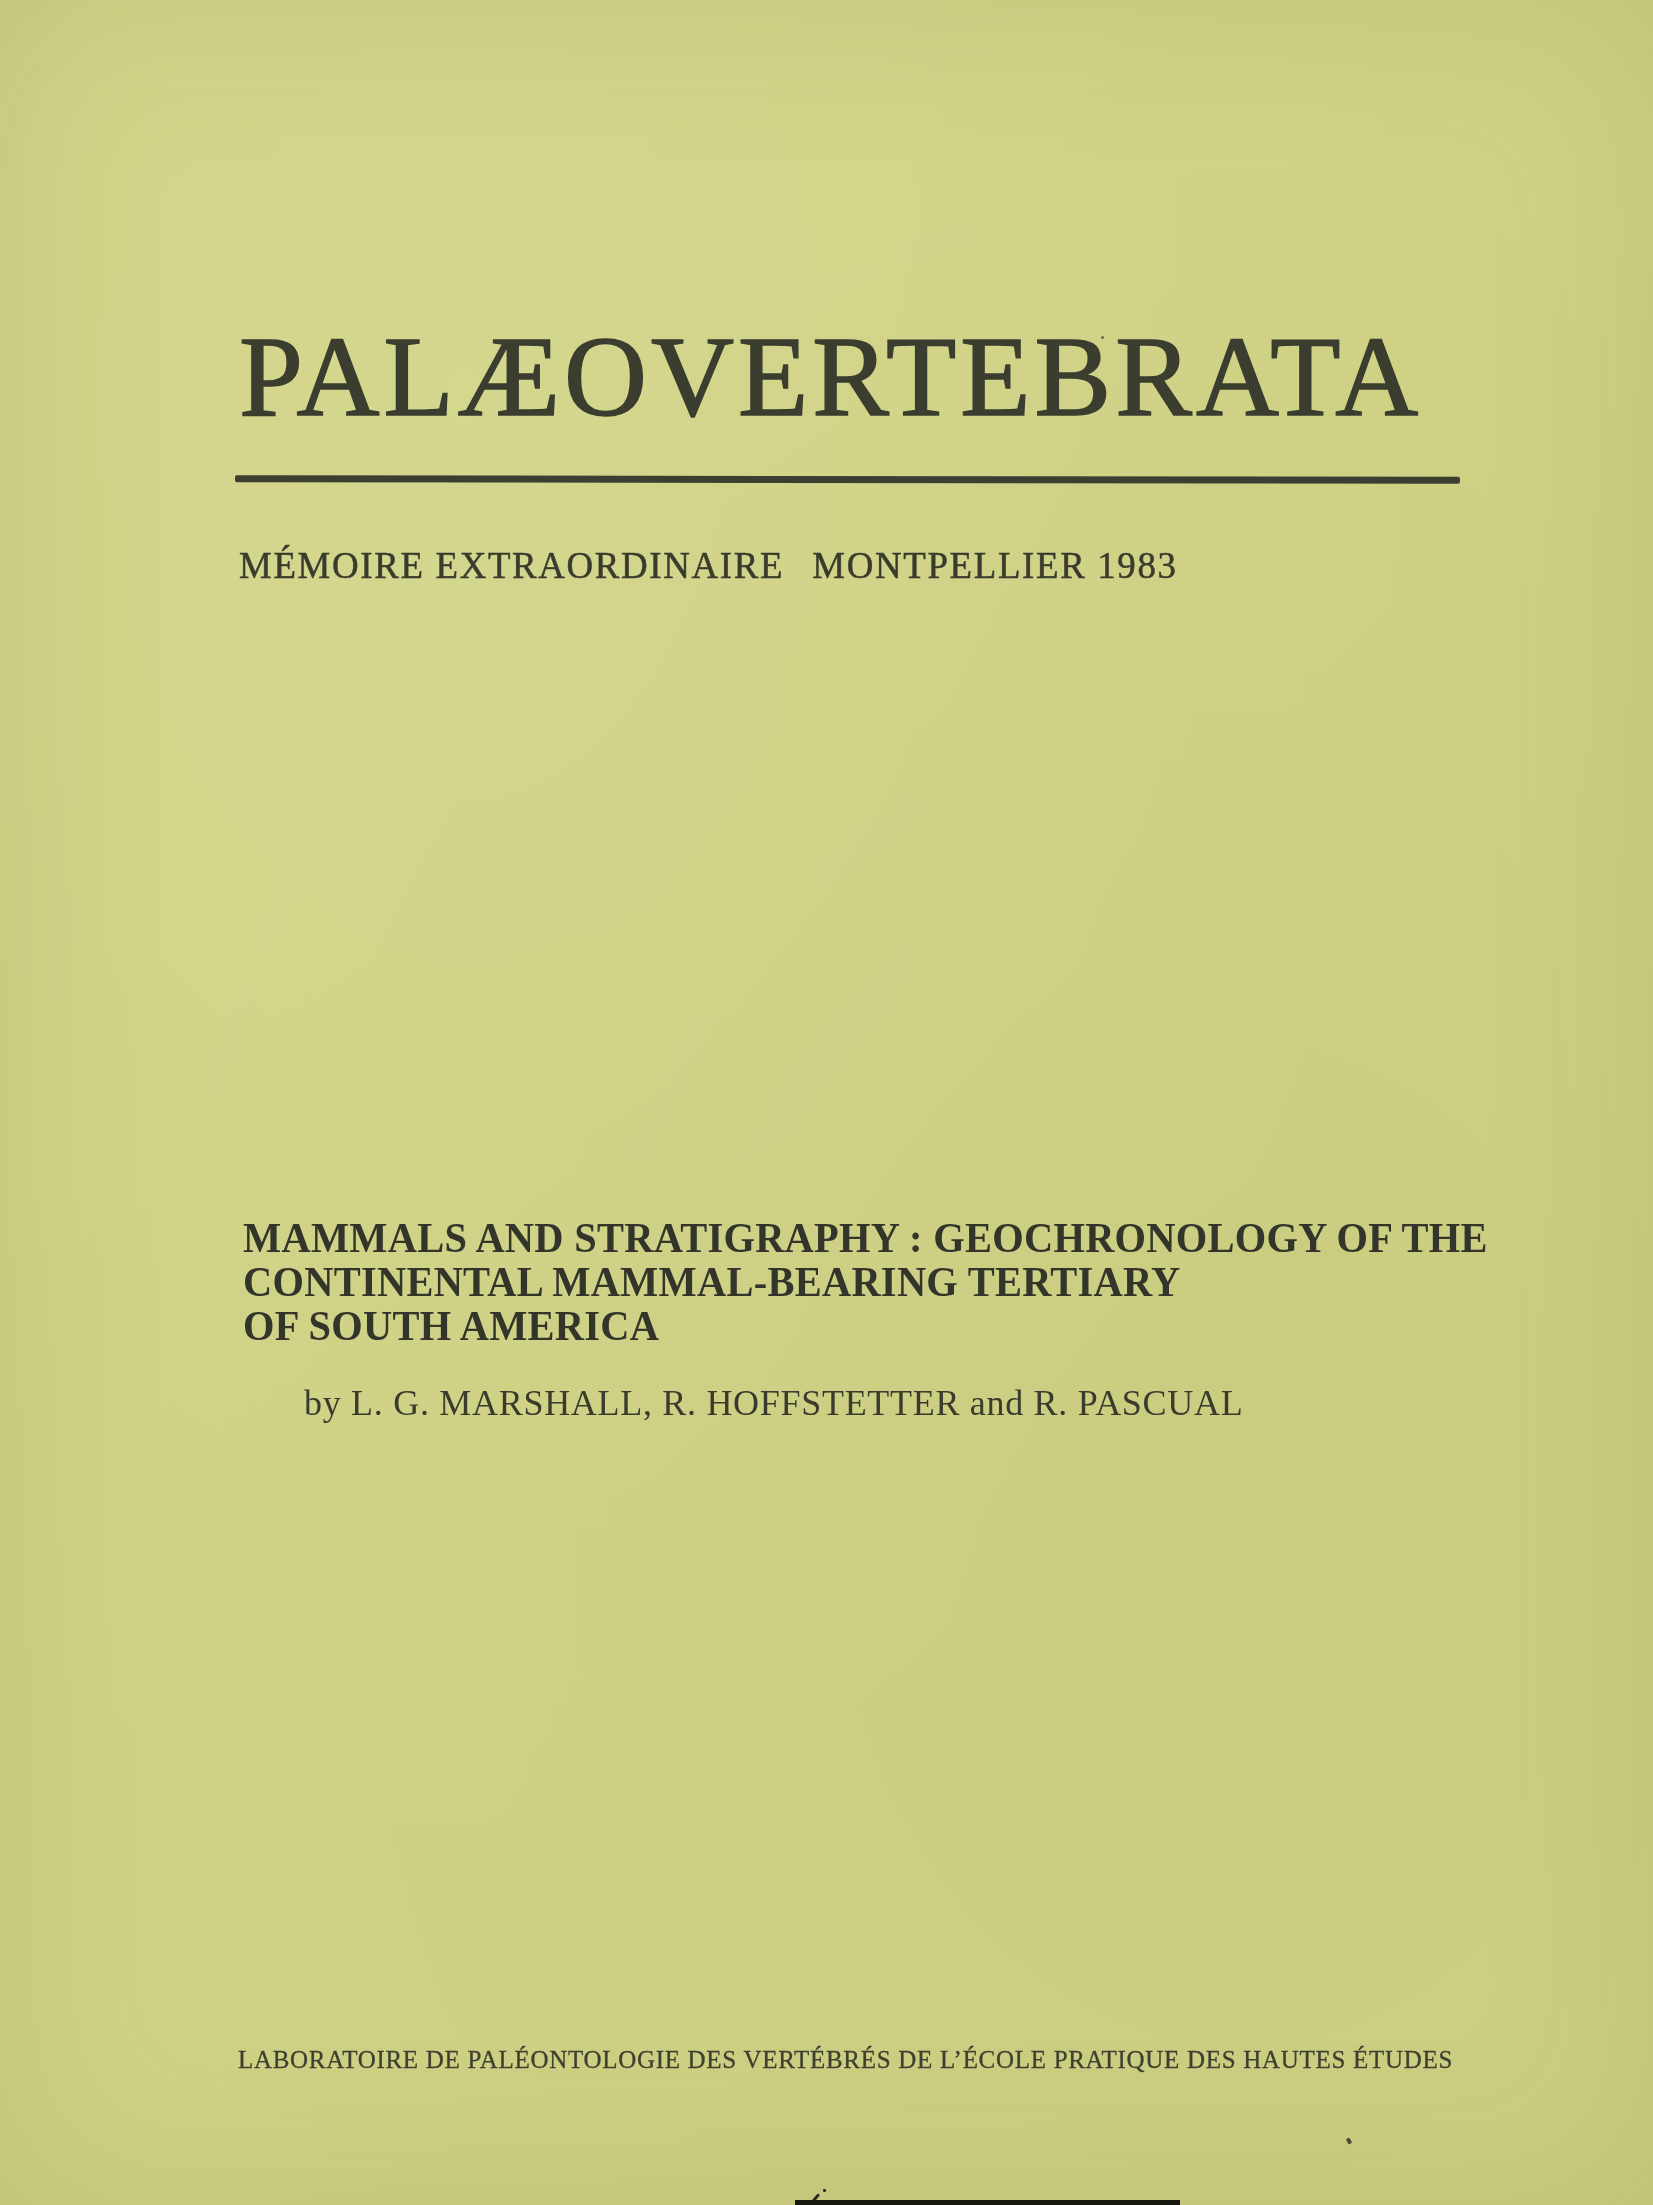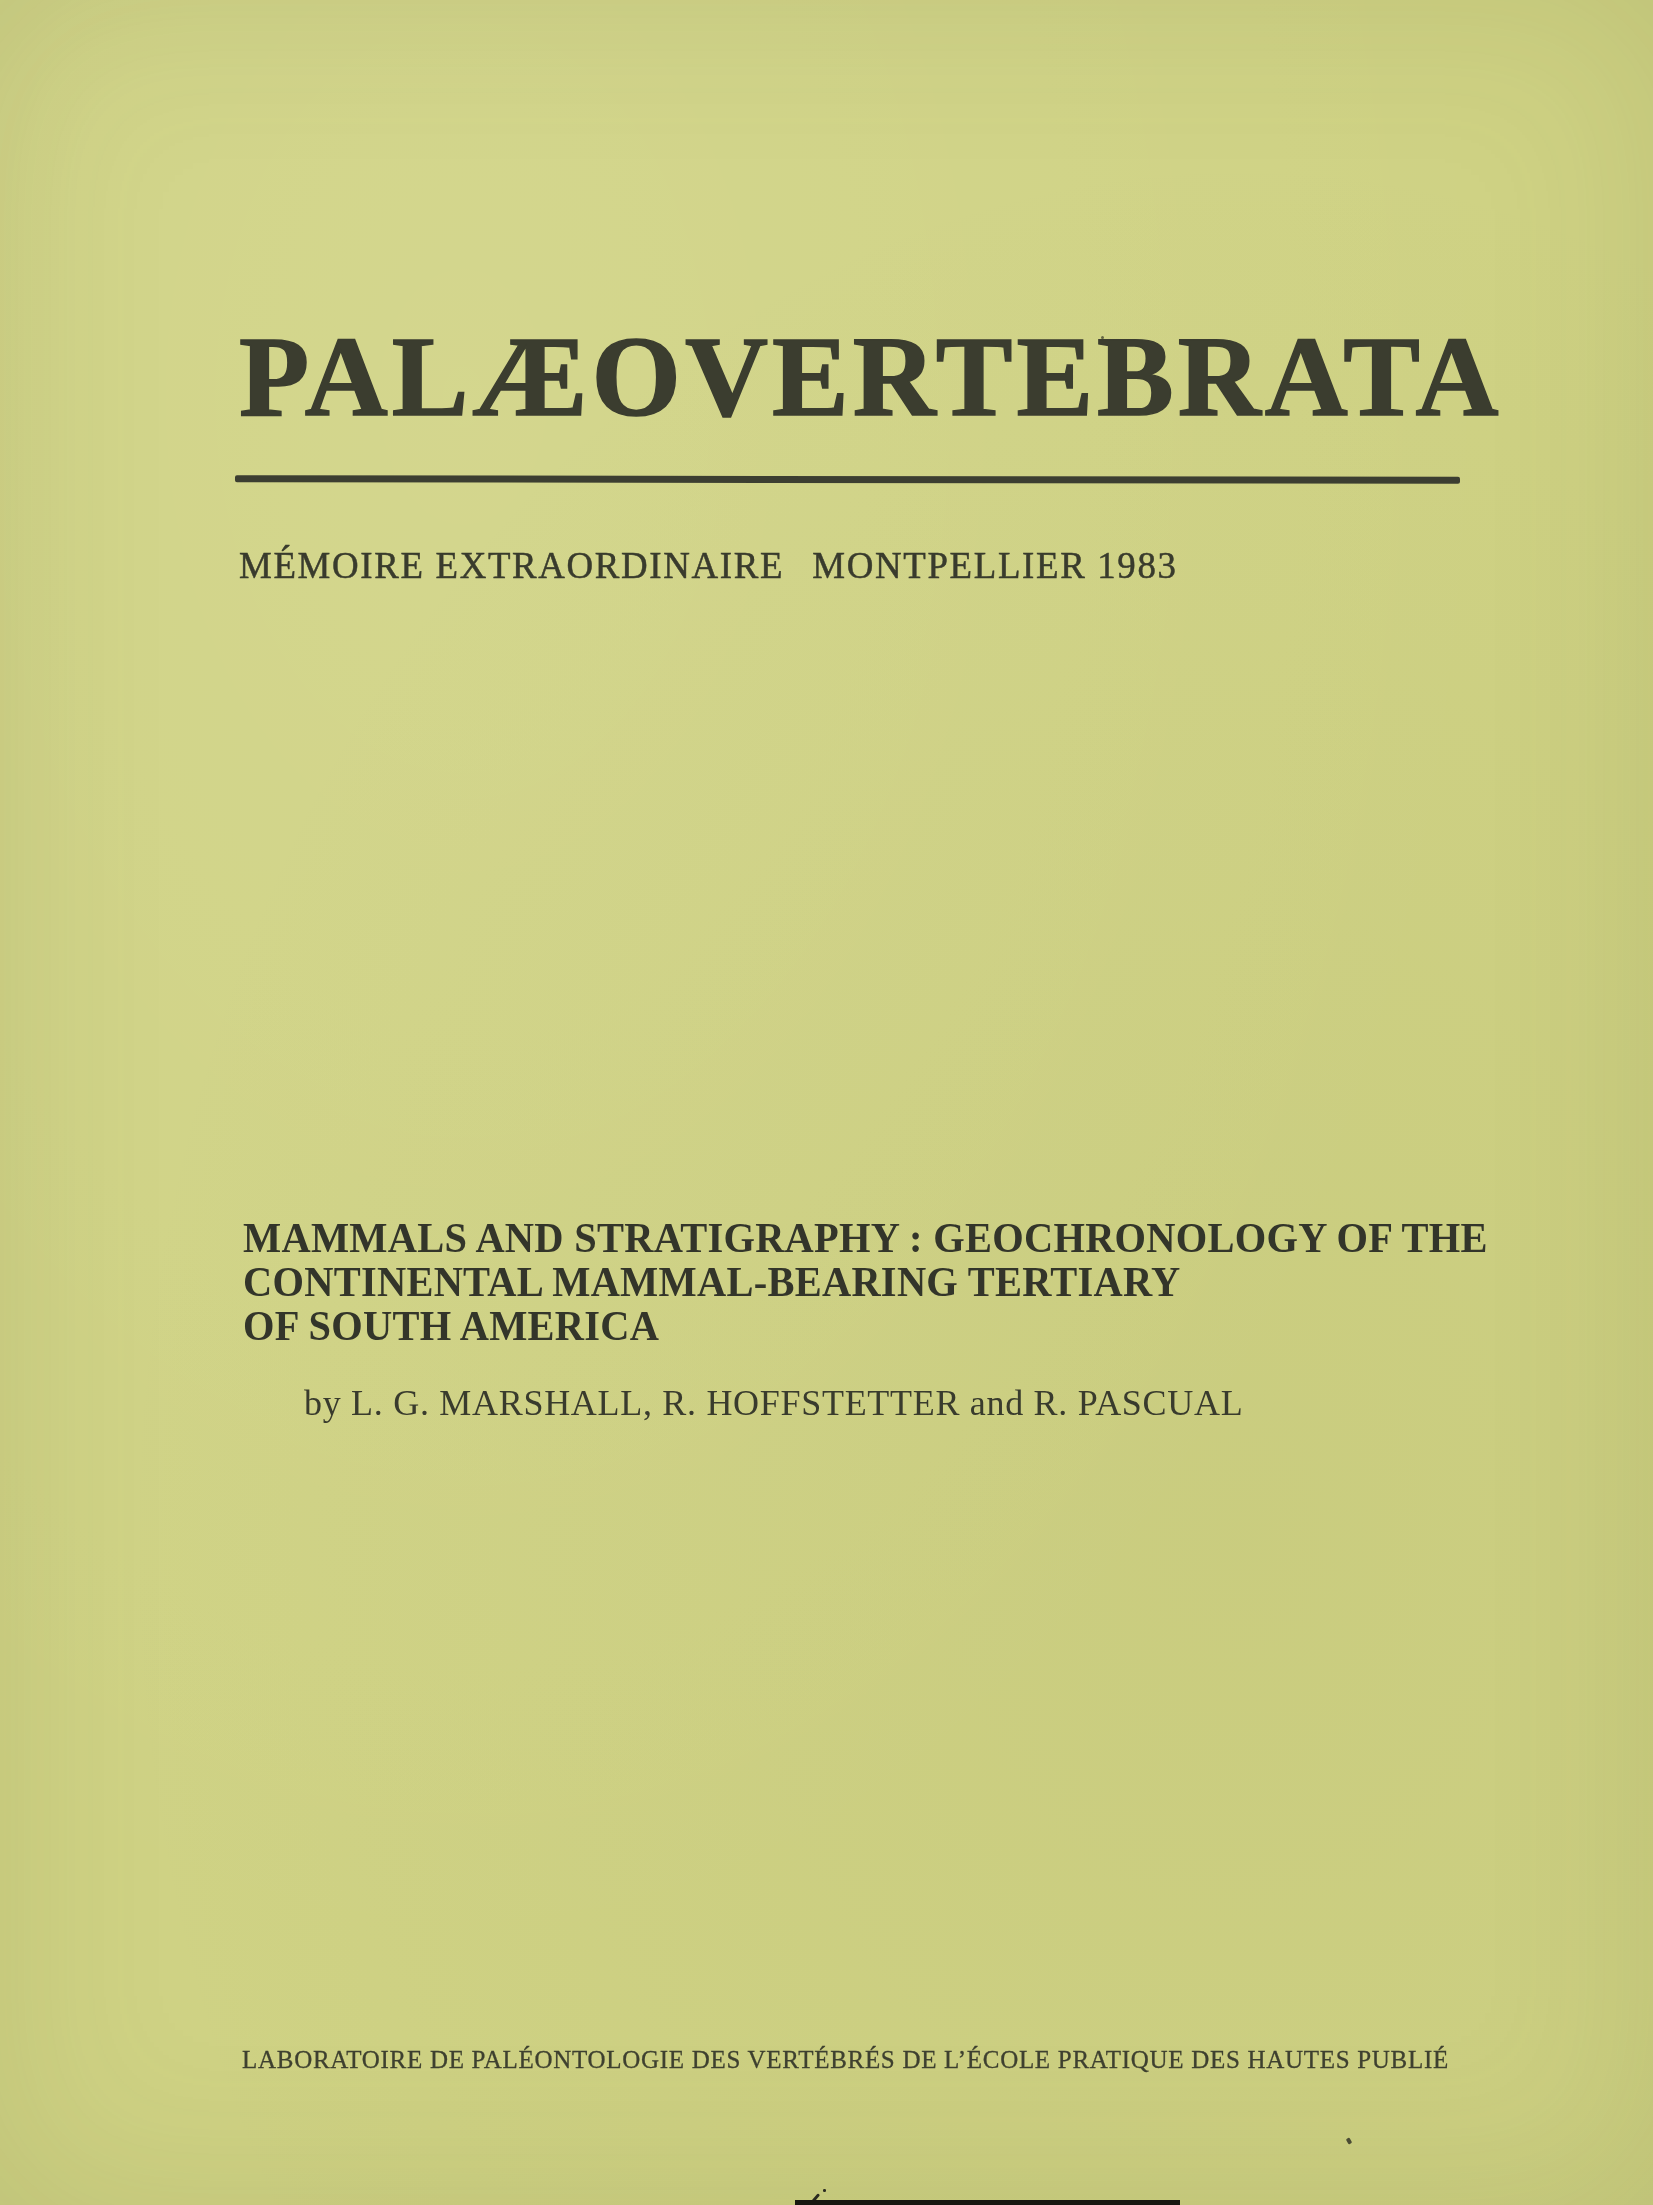--- a/index.html
+++ b/index.html
@@ -18,22 +18,21 @@
   .masthead{
     position:absolute;
     left:239px; top:319px;
     width:1243px;
     font-size:115px;
     line-height:1;
     letter-spacing:4px;
     white-space:nowrap;
     color:#3b3d2f;
     -webkit-text-stroke:1.5px #3b3d2f;
-    text-align:right;
-    font-weight:bold;
+    text-align:left;
   }
   .title-rule{
     position:absolute;
     left:235px; top:476px;
     width:1225px; height:7.4px;
     background:#3c3e31;
     border-radius:2px;
     transform:rotate(0.08deg);
   }
   .series-row{
@@ -112,21 +111,21 @@
 
   <div class="article-title">
     <div>MAMMALS AND STRATIGRAPHY : GEOCHRONOLOGY OF THE</div>
     <div>CONTINENTAL MAMMAL-BEARING TERTIARY</div>
     <div>OF SOUTH AMERICA</div>
   </div>
 
   <div class="byline">by L. G. MARSHALL, R. HOFFSTETTER and R. PASCUAL</div>
 
   <div class="imprint">
-    <div>LABORATOIRE DE PALÉONTOLOGIE DES VERTÉBRÉS DE L’ÉCOLE PRATIQUE DES HAUTES PUBLIÉ</div>
+    <div>LABORATOIRE DE PALÉONTOLOGIE DES VERTÉBRÉS DE L’ÉCOLE PRATIQUE DES HAUTES ÉTUDES</div>
   </div>
 
   <div class="speck speck-1"></div>
   <div class="speck speck-1b"></div>
   <div class="speck speck-2"></div>
   <div class="speck speck-3"></div>
   <div class="bottom-bar"></div>
 
 </div>
 

